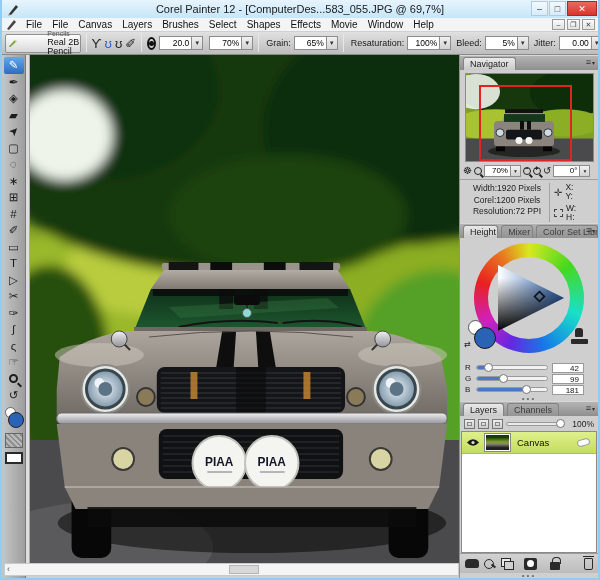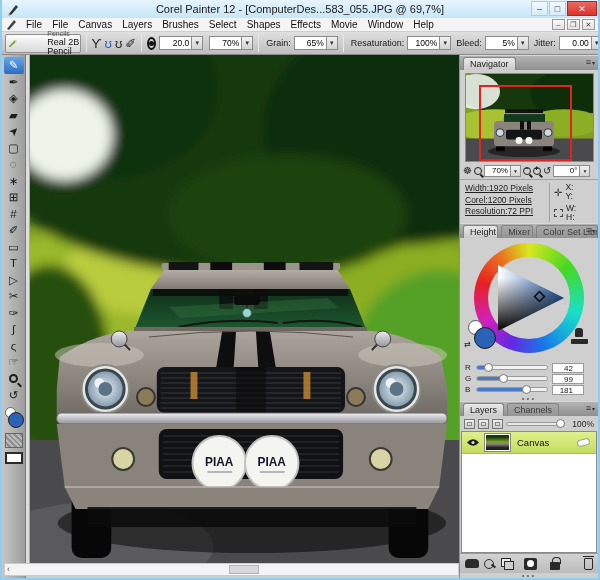--- a/index.html
+++ b/index.html
@@ -109,21 +109,21 @@
                   padding-right:2px; background:#fff; font-family:inherit; }
   .ndrop { width:10px; height:12px; background:linear-gradient(#f2f2f2,#d2d2d2); border:1px solid #8c8c8c;
            border-left:none; font-size:5px; color:#333; display:flex; align-items:center; justify-content:center; }
   .magico { position:relative; width:8px; height:8px; border:1.5px solid #222; border-radius:50%; flex:none; }
   .magico::after { content:""; position:absolute; width:4px; height:1.5px; background:#222;
                    transform:rotate(45deg); left:5px; top:7px; }
   .magico span { position:absolute; left:0; top:-3px; width:5px; text-align:center; font-size:7px;
                  color:#222; font-weight:bold; }
   .nav-info { flex:1; display:flex; border-top:1px solid #a2a2a2; padding:3px 4px 0 5px; }
   .nav-info-l { width:84px; }
-  .info-row { display:flex; justify-content:flex-start; font-size:8.5px; color:#222; line-height:11.5px;text-decoration:underline; }
+  .info-row { display:flex; justify-content:center; font-size:8.5px; color:#222; line-height:11.5px; }
   .nav-info-r { flex:1; border-left:1px solid #a2a2a2; padding-left:4px; display:flex;
                 flex-direction:column; justify-content:center; gap:3px; }
   .xy-group { display:flex; align-items:center; gap:3px; font-size:8.5px; color:#222; }
   .xy-ico { font-size:10px; color:#333; }
   .wh-ico { width:9px; height:8px; border:1px dashed #444; }
   .xy-labels { display:flex; flex-direction:column; line-height:9px; }
 
   
   .color-panel { height:178px; display:flex; flex-direction:column; flex:none; position:relative; }
   .wheel-zone { position:relative; height:122px; flex:none; }
@@ -146,21 +146,21 @@
                   background:#2a2a2a; border-radius:1px; }
   .sliders { padding:2px 5px 0; flex:1; }
   .slider-row { display:flex; align-items:center; height:11px; gap:4px; }
   .sl-label { width:7px; font-size:8px; color:#222; }
   .sl-track { position:relative; width:72px; height:5px; background:#f2f2f2; border:1px solid #9a9a9a;
               border-radius:3px; }
   .sl-fill { position:absolute; left:0; top:0; bottom:0; background:#4a78c8; border-radius:3px 0 0 3px; }
   .sl-knob { position:absolute; top:-3px; width:9px; height:9px; border-radius:50%; background:#fdfdfd;
              border:1px solid #777; }
   .sl-val { width:32px; height:10px; background:#fff; border:1px solid #9a9a9a; font-size:8px;
-            color:#111; text-align:right; padding-right:10px; line-height:9px; }
+            color:#111; text-align:right; padding-right:4px; line-height:9px; }
 
   
   .layers-panel { flex:1; display:flex; flex-direction:column; position:relative; }
   .lp-row1 { height:17px; display:flex; align-items:center; gap:4px; padding:0 4px; flex:none; }
   .lp-sel { flex:1; height:13px; background:linear-gradient(#ececec,#cecece); border:1px solid #999;
             font-size:8.5px; color:#333; display:flex; align-items:center; padding:0 3px;
             justify-content:space-between; }
   .lp-sel .v { font-size:6px; color:#666; }
   .lp-row2 { height:15px; display:flex; align-items:center; gap:3px; padding:0 4px; flex:none; }
   .mini-ic { width:11px; height:10px; border:1px solid #777; background:linear-gradient(#eee,#ccc);

